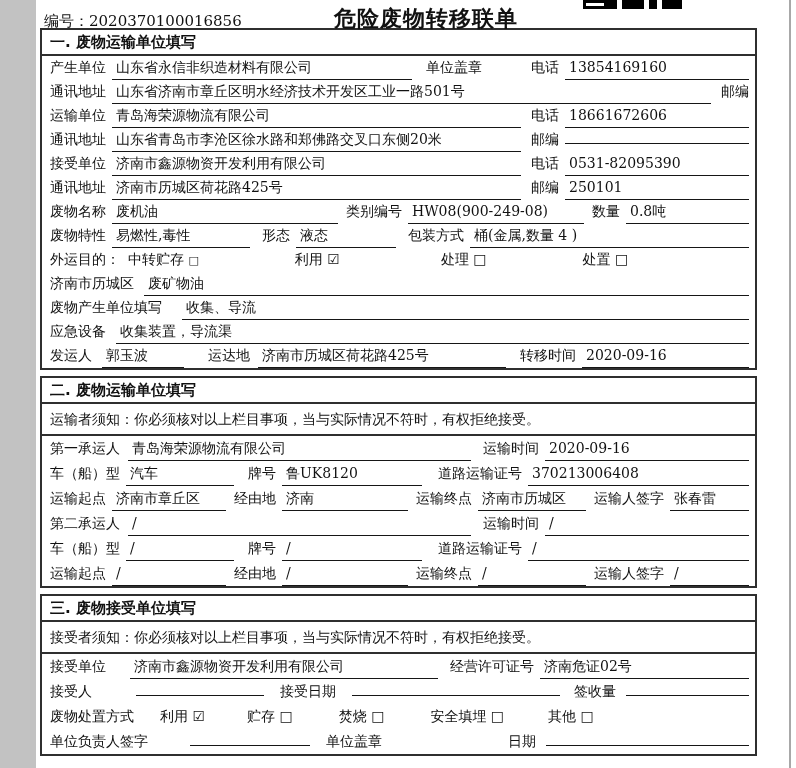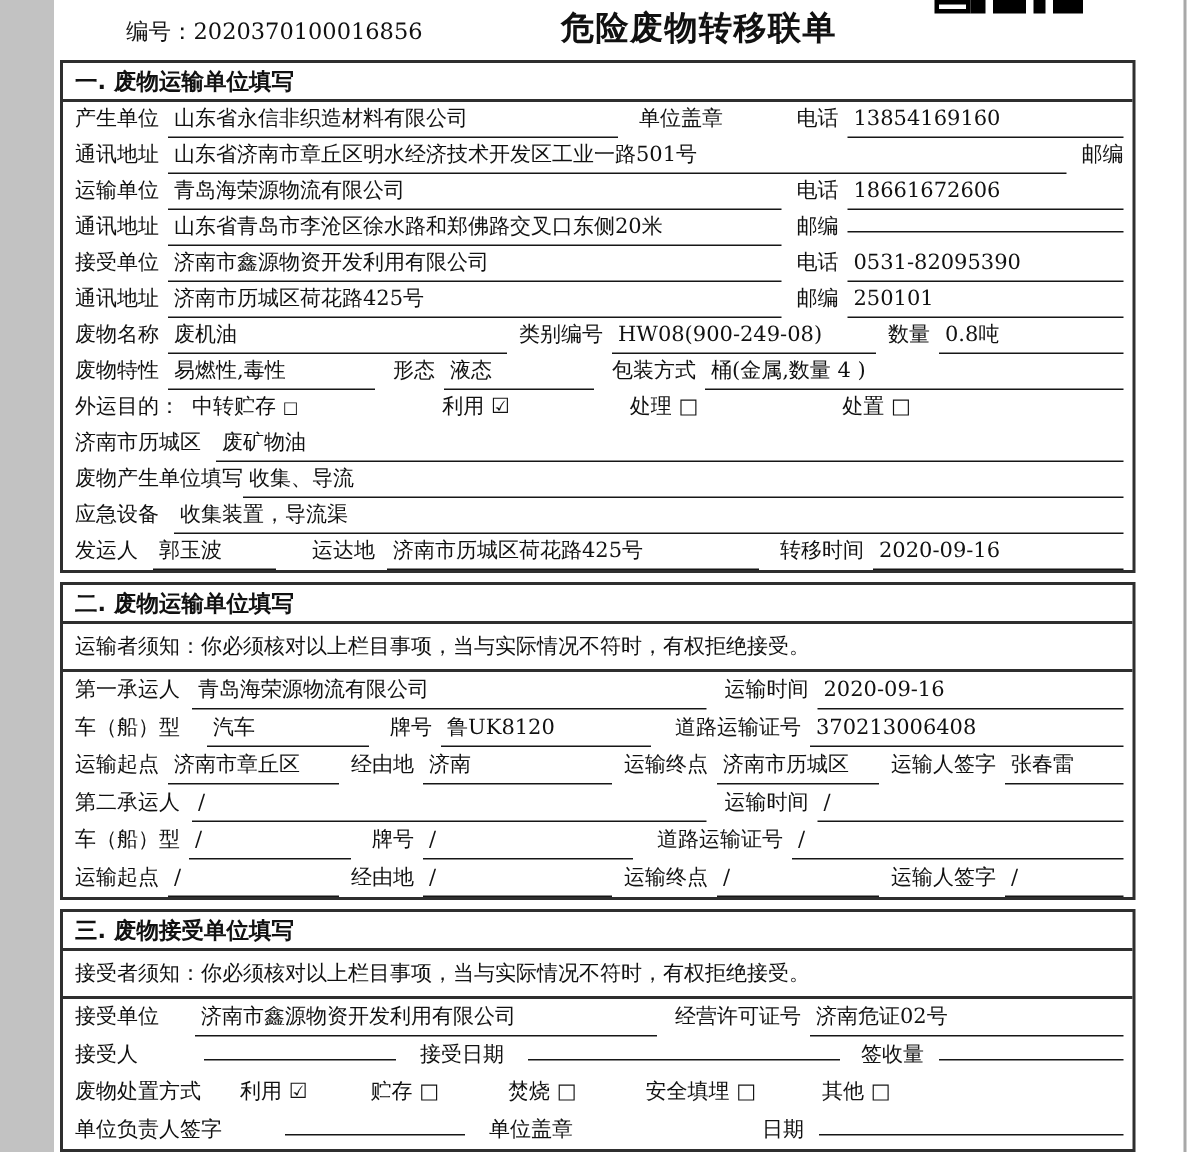--- a/index.html
+++ b/index.html
@@ -4,21 +4,21 @@
 <style>
   html,body{margin:0;padding:0;}
   body{
     width:796px;height:768px;position:relative;background:#ffffff;
     font-family:"DejaVu Serif","Liberation Serif",serif;
     color:#111;font-size:14px;overflow:hidden;
   }
   .gray-strip{position:absolute;left:0;top:0;width:36px;height:768px;background:#c2c2c2;}
   .right-edge{position:absolute;left:789px;top:0;width:2px;height:768px;background:#a8a8a8;}
   .doc{position:absolute;left:36px;top:0;width:754px;}
-  .hdr{position:relative;height:40px;margin-left:40px;}
+  .hdr{position:relative;height:28px;}
   .serial{position:absolute;left:8px;top:12px;font-size:15px;white-space:nowrap;}
   .title{position:absolute;left:298px;top:4px;font-size:22px;font-weight:bold;letter-spacing:1px;white-space:nowrap;}
   .qr{position:absolute;left:547px;top:0;height:9px;display:flex;align-items:flex-start;}
   .qr .b{height:9px;background:#000;margin-right:5px;}
   .qr .hollow{width:18px;height:3px;border:3px solid #000;background:#fff;}
   .sec{border:2px solid #2f2f2f;margin-left:4px;width:717px;box-sizing:border-box;margin-bottom:6px;background:#fff;}
   .sec-h{font-weight:bold;font-size:15px;padding:2px 8px;height:20px;line-height:20px;border-bottom:2px solid #2f2f2f;
          font-family:"DejaVu Sans","Liberation Sans",sans-serif;}
   .notice{padding:5px 8px;height:20px;line-height:20px;border-bottom:2px solid #2f2f2f;white-space:nowrap;}
   .r{display:flex;align-items:baseline;padding:0 6px 0 8px;height:24px;line-height:23px;white-space:nowrap;}
@@ -110,32 +110,32 @@
       <span class="l" style="margin-left:12px">形态</span>
       <span class="u" style="width:92px;margin-left:6px">液态</span>
       <span class="l" style="margin-left:12px">包装方式</span>
       <span class="u fx" style="margin-left:6px">桶(金属,数量 4 )</span>
     </div>
 
     <div class="r">
       <span class="l">外运目的：</span>
       <span class="cb" style="margin-left:8px"><span>中转贮存</span> <span class="box box-sm">□</span></span>
       <span class="cb" style="margin-left:96px"><span>利用</span> <span class="box">☑</span></span>
-      <span class="cb" style="margin-left:80px"><span>处理</span> <span class="box">□</span></span>
+      <span class="cb" style="margin-left:101px"><span>处理</span> <span class="box">□</span></span>
       <span class="cb" style="margin-left:96px"><span>处置</span> <span class="box">□</span></span>
     </div>
 
     <div class="r">
       <span class="l">济南市历城区</span>
       <span class="u fx" style="margin-left:10px">废矿物油</span>
     </div>
 
     <div class="r">
       <span class="l">废物产生单位填写</span>
-      <span class="u fx" style="margin-left:0">收集、导流</span>
+      <span class="u fx" style="margin-left:20px">收集、导流</span>
     </div>
 
     <div class="r">
       <span class="l">应急设备</span>
       <span class="u fx" style="margin-left:10px">收集装置，导流渠</span>
     </div>
 
     <div class="r">
       <span class="l">发运人</span>
       <span class="u" style="width:74px;margin-left:10px">郭玉波</span>
@@ -152,21 +152,21 @@
 
     <div class="r">
       <span class="l">第一承运人</span>
       <span class="u fx" style="margin-left:8px">青岛海荣源物流有限公司</span>
       <span class="l" style="margin-left:12px">运输时间</span>
       <span class="u" style="width:196px;margin-left:6px">2020-09-16</span>
     </div>
 
     <div class="r">
       <span class="l">车（船）型</span>
-      <span class="u" style="width:100px;margin-left:18px">汽车</span>
+      <span class="u" style="width:100px;margin-left:6px">汽车</span>
       <span class="l" style="margin-left:14px">牌号</span>
       <span class="u" style="width:132px;margin-left:6px">鲁UK8120</span>
       <span class="l" style="margin-left:16px">道路运输证号</span>
       <span class="u fx" style="margin-left:6px">370213006408</span>
     </div>
 
     <div class="r">
       <span class="l">运输起点</span>
       <span class="u" style="width:106px;margin-left:6px">济南市章丘区</span>
       <span class="l" style="margin-left:8px">经由地</span>

